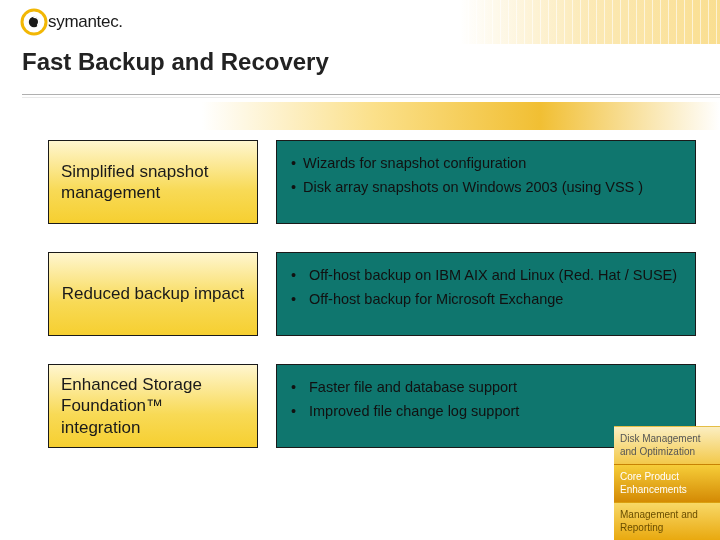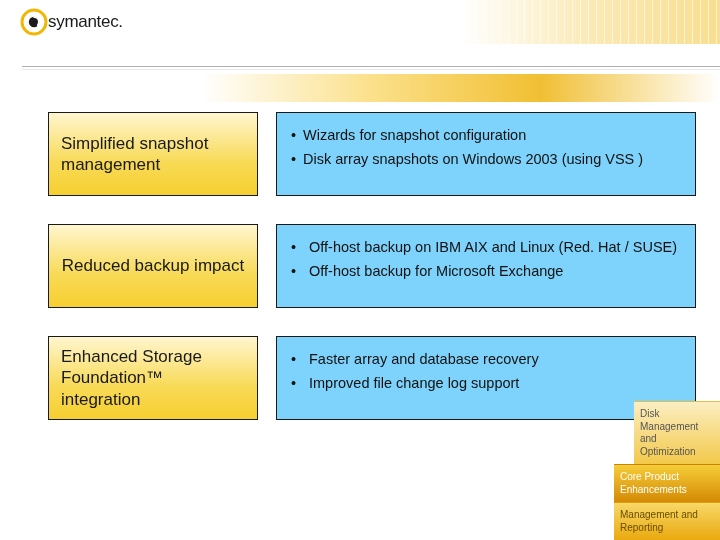--- a/index.html
+++ b/index.html
@@ -84,21 +84,21 @@
     text-align: left;
     font-size: 17px;
     line-height: 1.25;
     font-weight: 400;
     padding: 8px 12px;
     color: #1a1a1a;
   }
   .right-box {
     flex: 1;
     border: 1.5px solid #1a1a1a;
-    background: #7dd3fc;
+    background: #0f766e;
     padding: 8px 12px 10px 14px;
     font-size: 14.5px;
     line-height: 1.4;
     color: #111;
   }
   .right-box ul { list-style: none; }
   .right-box li { position: relative; padding-left: 12px; margin: 4px 0; }
   .right-box li::before {
     content: "•";
     position: absolute;
@@ -113,21 +113,21 @@
     right: 0;
     bottom: 0;
     width: 106px;
     font-size: 10px;
     line-height: 1.25;
   }
   .sidebar .mini {
     padding: 6px 6px;
     border-top: 1px solid rgba(0,0,0,0.06);
   }
-  .mini.a { background: linear-gradient(to top,#f3c94a,#fbeec1); color:#555;margin-left:20px;}
+  .mini.a { background: linear-gradient(to top,#f3c94a,#fbeec1); color:#555;}
   .mini.b { background: linear-gradient(to bottom,#f8d867,#e9a90f); color:#6a4e00;}
   .mini.c { background: linear-gradient(to bottom,#f6cd39,#d48a04); color:#fff;}
 </style>
 </head>
 <body>
 
 <div class="header">
   <div class="logo-wrap">
     <span class="logo-icon">
       <svg width="28" height="28" viewBox="0 0 28 28">
@@ -135,20 +135,21 @@
         <circle cx="14" cy="14" r="5.2" fill="#1a1a1a"></circle>
         <path d="M14 9.2c2.6 0 4.8 2.1 4.8 4.8 0 1.2-.4 2.2-1.1 3.1" fill="none" stroke="#fff" stroke-width="1.6" stroke-linecap="round"></path>
       </svg>
     </span>
     <span class="brand">symantec.</span>
   </div>
   <div class="grad-box"></div>
 </div>
 
 <div class="title-area">
+  <div class="title">Fast Backup and Recovery</div>
   <div class="title-rule"></div>
 </div>
 <div class="gradbar"></div>
 
 <div class="content">
 
   <div class="row row1">
     <div class="left-box">
       <span>Simplified snapshot management</span>
     </div>
@@ -171,21 +172,21 @@
       </ul>
     </div>
   </div>
 
   <div class="row row3" style="">
     <div class="left-box">
       <span>Enhanced Storage Foundation™ integration</span>
     </div>
     <div class="right-box">
       <ul>
-        <li>Faster array and database recovery</li>
+        <li>Faster file and database support</li>
         <li>Improved file change log support</li>
       </ul>
     </div>
   </div>
 
 </div>
 
 <div class="sidebar">
   <div class="mini a">Disk Management and Optimization</div>
   <div class="mini c">Core Product Enhancements</div>

